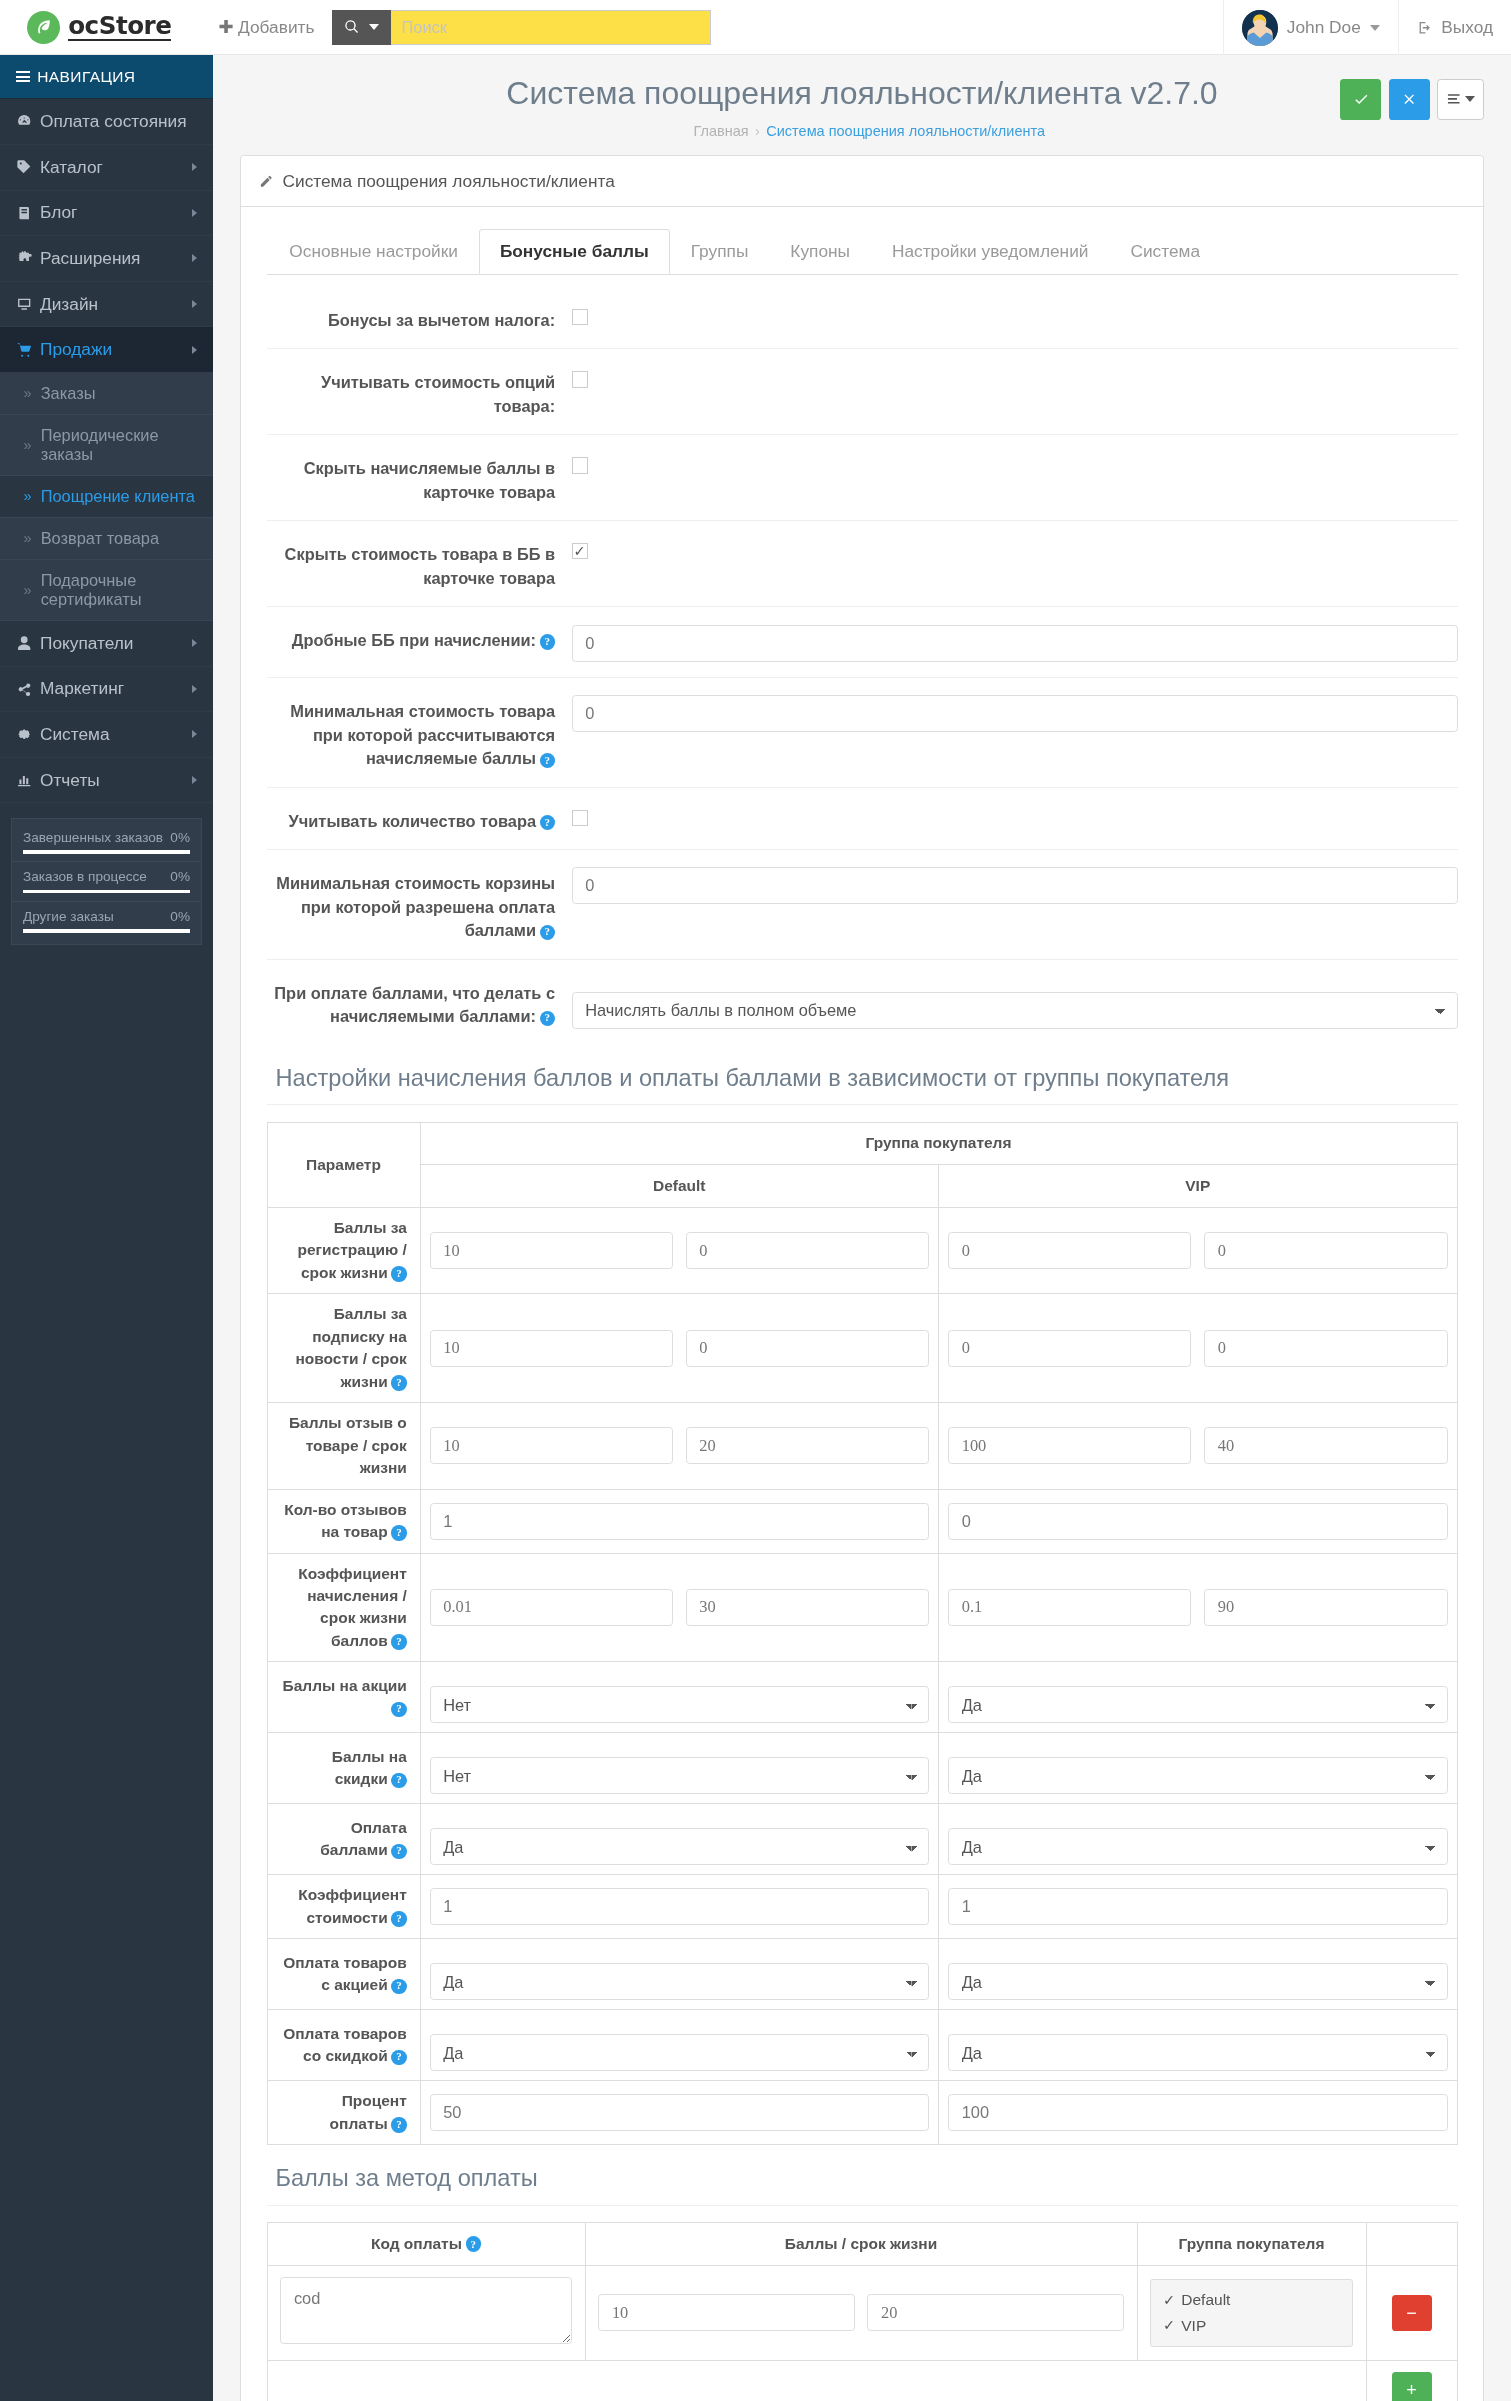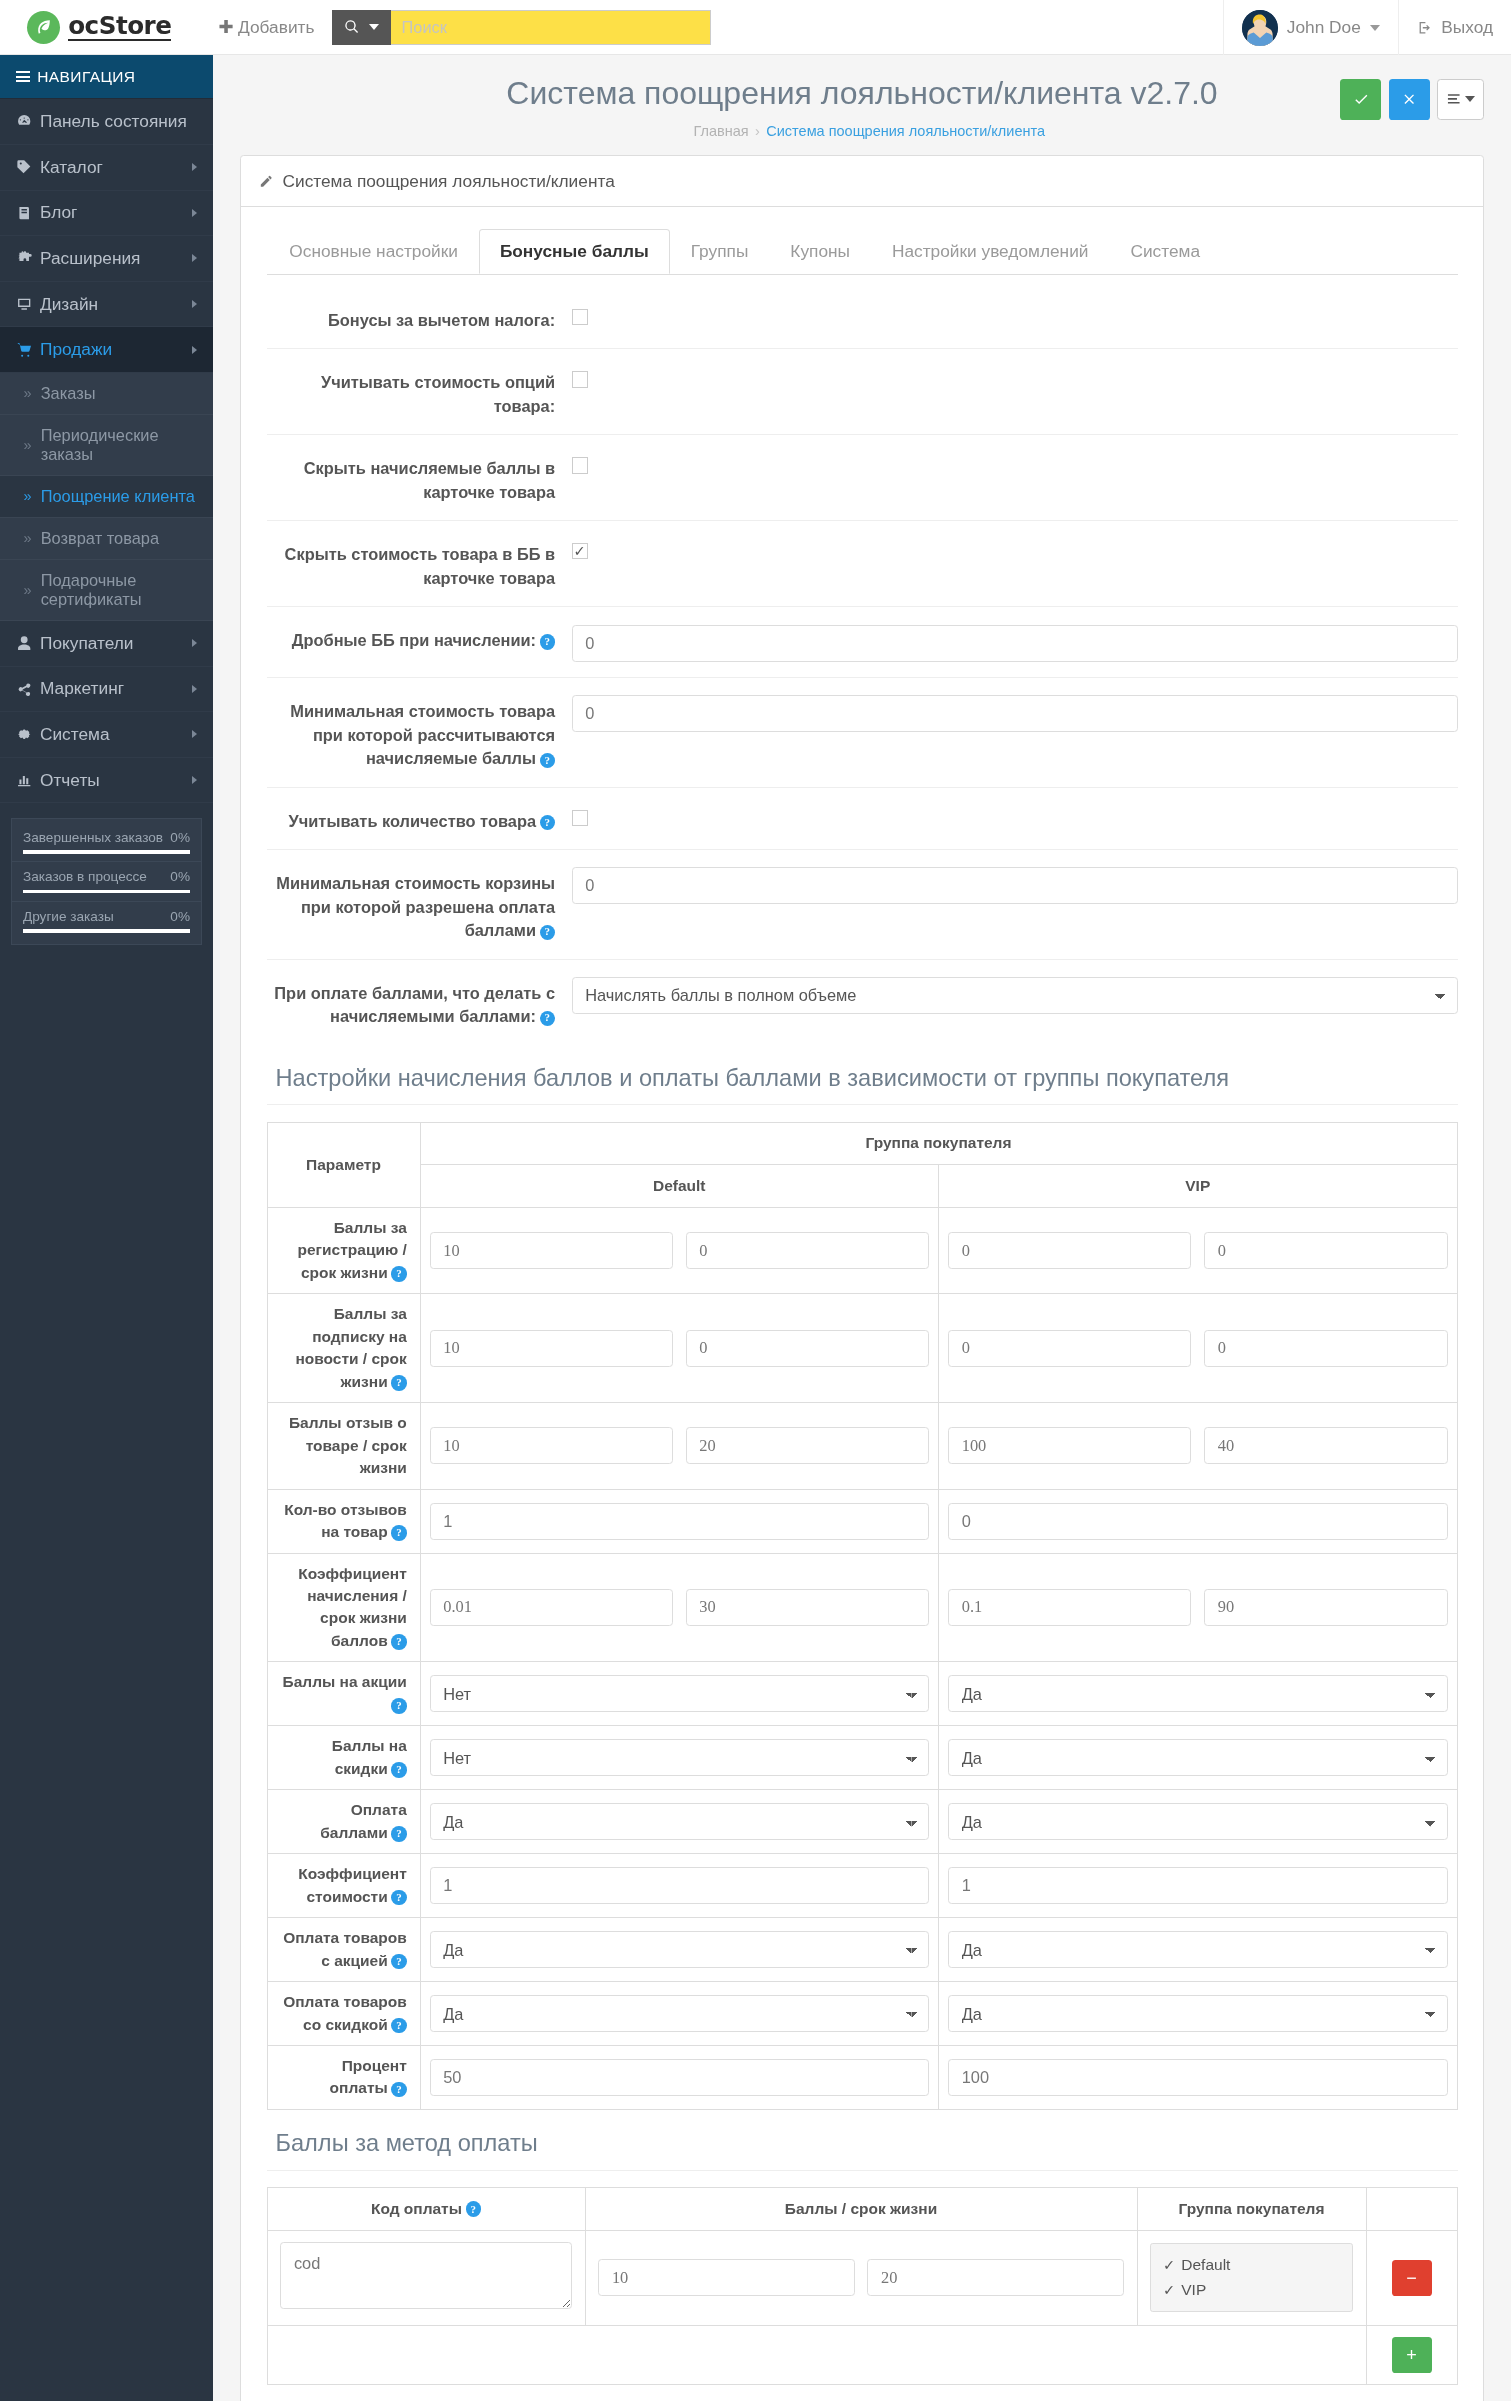--- a/index.html
+++ b/index.html
@@ -305,20 +305,21 @@
     font-family: inherit;
     background: #fff;
   }
   select.inp {
     appearance: none;
     background-image: linear-gradient(45deg, transparent 50%, #555 50%), linear-gradient(135deg, #555 50%, transparent 50%);
     background-position: calc(100% - 16.4px) 16.4px, calc(100% - 11px) 16.4px;
     background-size: 5.5px 5.5px, 5.5px 5.5px;
     background-repeat: no-repeat;
     color: #555;
+    margin-top: 15px;
   }
   textarea.inp {
     height: 67px;
     padding: 9px 12.7px;
     resize: vertical;
     line-height: 1.4;
   }
 
   
   .sect-title {
@@ -454,21 +455,21 @@
         </span>
       <span>НАВИГАЦИЯ</span>
     </div>
 
     <div class="nav-item">
       <span class="ico">
           <svg viewBox="0 0 24 24">
             <path d="M12 3a9 9 0 00-9 9 9 9 0 001.6 5.1h14.8A9 9 0 0021 12a9 9 0 00-9-9zm0 3.5a1 1 0 110 2 1 1 0 010-2zM6.5 9a1 1 0 110 2 1 1 0 010-2zm11 0a1 1 0 110 2 1 1 0 010-2zM12 10l4 3.5-1 1.2L12 13l-2 1.5-.8-1L12 10z"></path>
           </svg>
         </span>
-      <span>Панель состояния</span>
+      <span>Оплата состояния</span>
     </div>
     <div class="nav-item">
       <span class="ico">
           <svg viewBox="0 0 24 24">
             <path d="M21 11l-9-9H4a2 2 0 00-2 2v8l9 9 10-10zM7 8a1.5 1.5 0 110-3 1.5 1.5 0 010 3z"></path>
           </svg>
         </span>
       <span>Каталог</span>
       <span class="arr"></span>
     </div>

